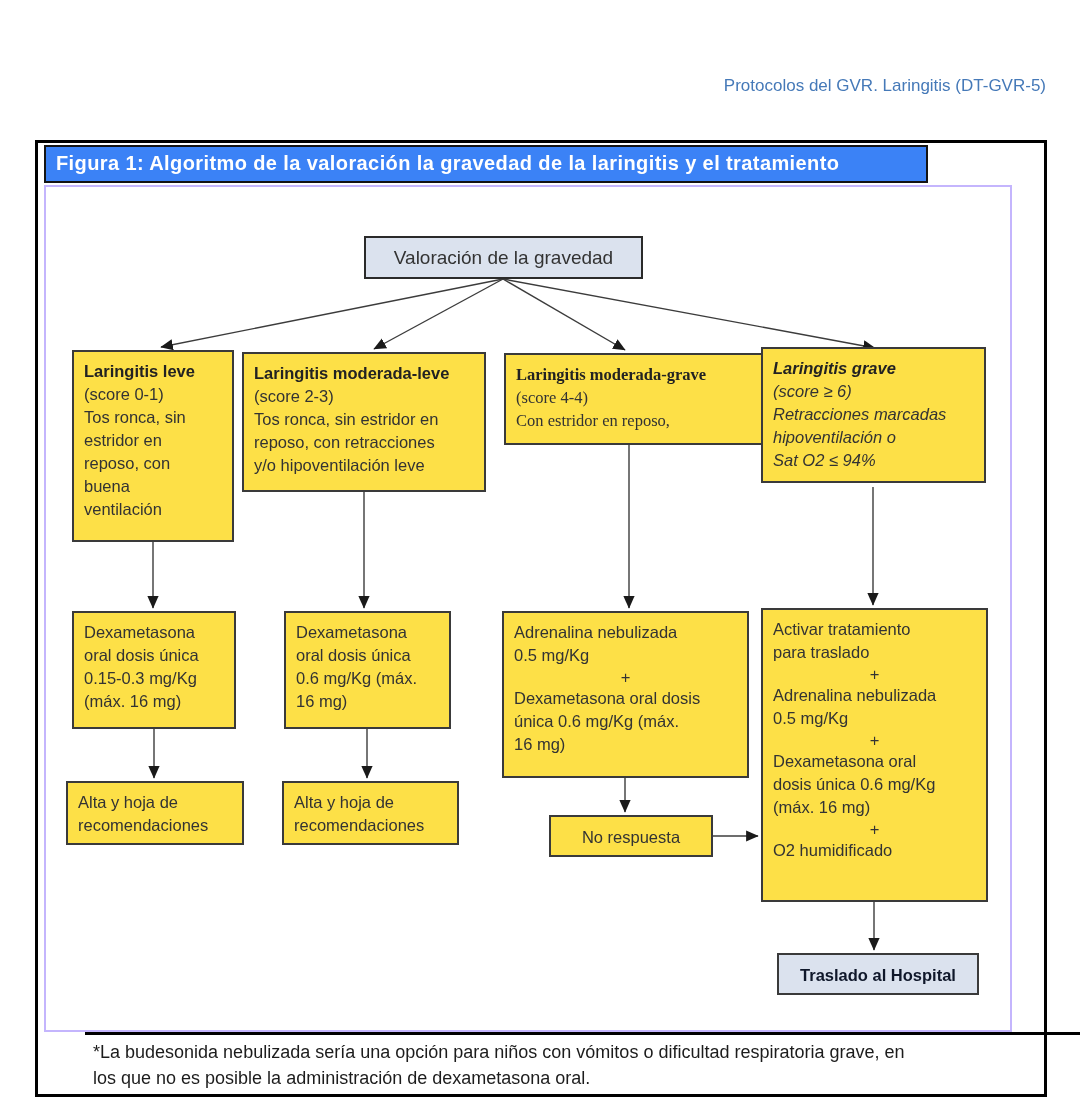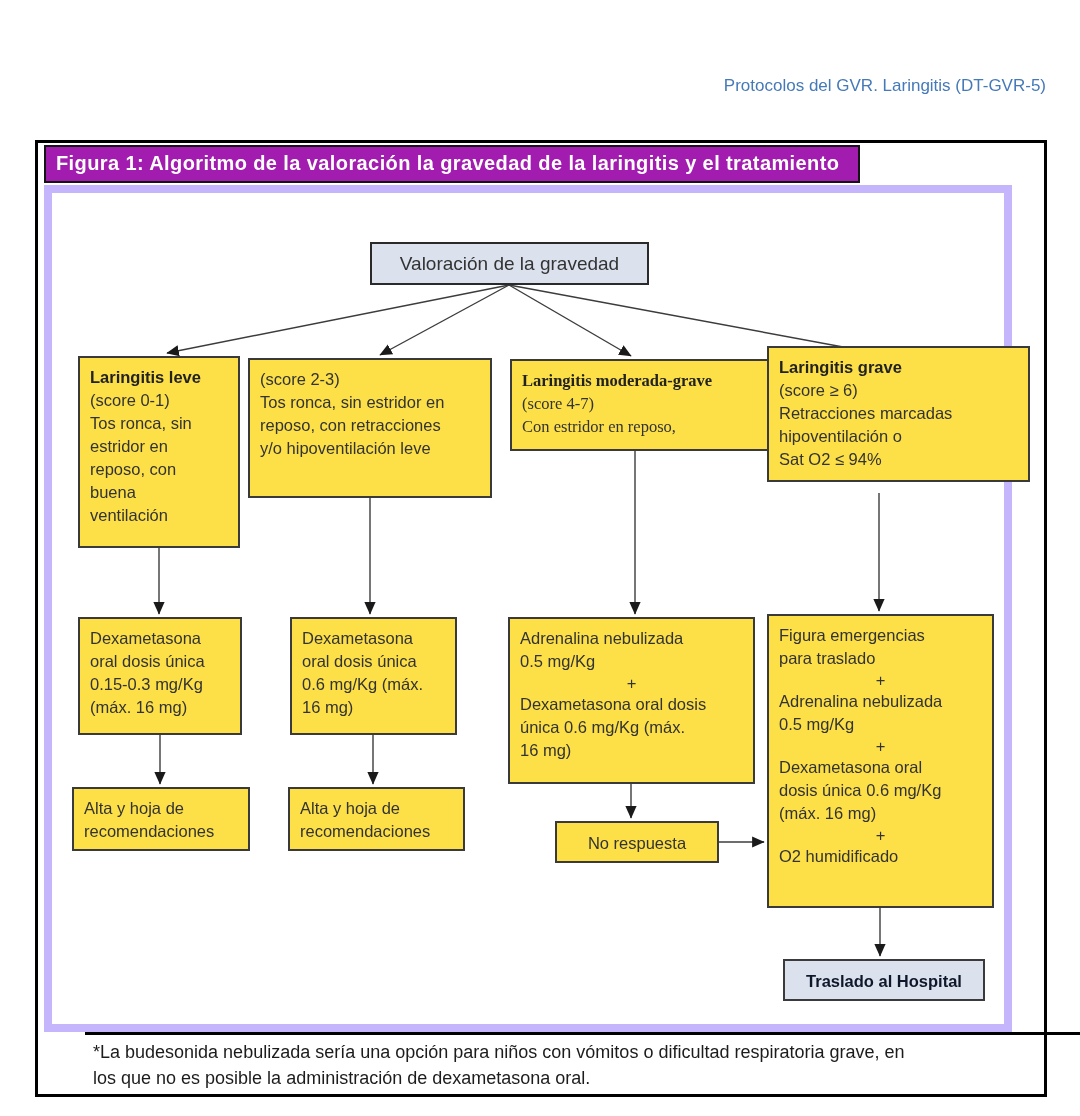--- a/index.html
+++ b/index.html
@@ -9,28 +9,28 @@
   }
   .page-header {
     position:absolute; top:76px; right:34px;
     font-size:17px; color:#4579b8;
   }
   .figure {
     position:absolute; left:35px; top:140px; width:1012px; height:957px;
     border:3px solid #000000; background:#ffffff;
   }
   .title-bar {
-    position:absolute; left:6px; top:2px; width:816px; height:38px;
-    background:#a21caf; border:2px solid #141414;
+    position:absolute; left:6px; top:2px; width:884px; height:38px;
+    background:#3b82f6; border:2px solid #141414;
     color:#ffffff; font-weight:bold; font-size:20px; letter-spacing:0.4px;
     padding:5px 10px; white-space:nowrap; overflow:hidden;
   }
   .flow-area {
     position:absolute; left:6px; top:42px; width:968px; height:847px;
-    border:8px solid #c4b5fd; background:#ffffff;
+    border:2px solid #c4b5fd; background:#ffffff;
   }
   .footnote {
     position:absolute; left:0px; top:889px; width:1006px; height:62px;
     border-top:3px solid #000000; font-size:18px; line-height:26px;
     padding:4px 8px; white-space:pre-line; color:#1c1c1c;margin-left:47px;
   }
   .fbox {
     position:absolute; border:2px solid #3a3a3a; background:#fde047;
     font-size:16.5px; line-height:23px; padding:8px 10px; color:#333333;
   }
@@ -38,21 +38,21 @@
   .pre { white-space:pre-line; }
   .blue-fill { background:#dbe2ee; }
   .center { text-align:center; }
   .root-box {
     left:318px; top:49px; width:279px; height:43px;
     font-size:19px; padding-top:8px; border-color:#2a2a2a;
   }
   .sev1 { left:26px;  top:163px; width:162px; height:192px; }
   .sev2 { left:196px; top:165px; width:244px; height:140px; }
   .sev3 { left:458px; top:166px; width:260px; height:92px;font-family:Liberation Serif, serif;  }
-  .sev4 { left:715px; top:153px; width:263px; height:136px; }
+  .sev4 { left:715px; top:160px; width:225px; height:136px;font-style:italic; }
   .t1 { left:26px;  top:424px; width:164px; height:118px; }
   .t2 { left:238px; top:424px; width:167px; height:118px; }
   .t3 { left:456px; top:424px; width:247px; height:167px; }
   .t4 { left:715px; top:421px; width:227px; height:294px; }
   .plus-row { text-align:center; line-height:20px; color:#333333; }
   .a1 { left:20px;  top:594px; width:178px; height:64px; }
   .a2 { left:236px; top:594px; width:177px; height:64px; }
   .nr { left:503px; top:628px; width:164px; height:42px; padding-top:9px; text-align:center; }
   .th { left:731px; top:766px; width:202px; height:42px; padding-top:9px;
         text-align:center; font-weight:bold; color:#0f172a; }
@@ -98,29 +98,30 @@
       <div class="bold-title">Laringitis leve</div>
       <div>(score 0-1)</div>
       <div class="pre">Tos ronca, sin
 estridor en
 reposo, con
 buena
 ventilación</div>
     </div>
 
     <div class="fbox sev2">
+      <div class="bold-title">Laringitis moderada-leve</div>
       <div>(score 2-3)</div>
       <div class="pre">Tos ronca, sin estridor en
 reposo, con retracciones
 y/o hipoventilación leve</div>
     </div>
 
     <div class="fbox sev3">
       <div class="bold-title">Laringitis moderada-grave</div>
-      <div>(score 4-7)</div>
+      <div>(score 4-4)</div>
       <div class="pre">Con estridor en reposo,</div>
     </div>
 
     <div class="fbox sev4">
       <div class="bold-title">Laringitis grave</div>
       <div>(score ≥ 6)</div>
       <div class="pre">Retracciones marcadas
 hipoventilación o
 Sat O2 ≤ 94%</div>
     </div>
@@ -138,21 +139,21 @@
     <div class="fbox t3">
       <div class="pre">Adrenalina nebulizada
 0.5 mg/Kg</div>
       <div class="plus-row">+</div>
       <div class="pre">Dexametasona oral dosis
 única 0.6 mg/Kg (máx.
 16 mg)</div>
     </div>
 
     <div class="fbox t4">
-      <div class="pre">Figura emergencias
+      <div class="pre">Activar tratamiento
 para traslado</div>
       <div class="plus-row">+</div>
       <div class="pre">Adrenalina nebulizada
 0.5 mg/Kg</div>
       <div class="plus-row">+</div>
       <div class="pre">Dexametasona oral
 dosis única 0.6 mg/Kg
 (máx. 16 mg)</div>
       <div class="plus-row">+</div>
       <div class="pre">O2 humidificado</div>

